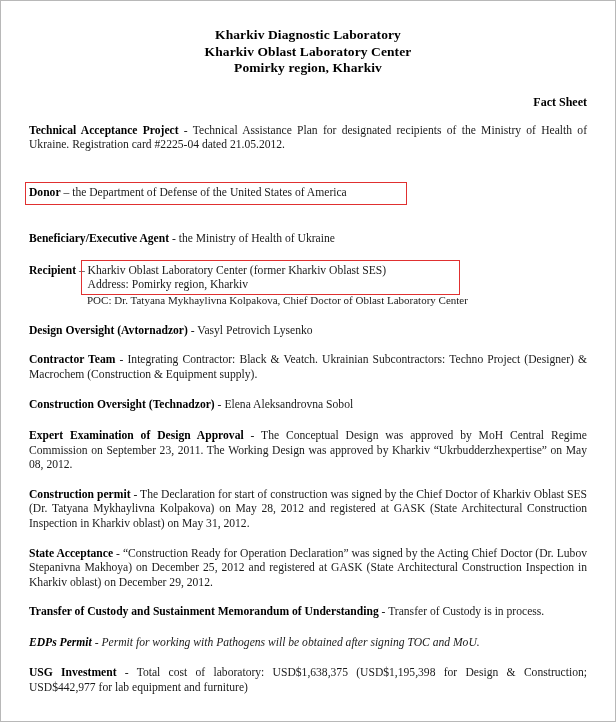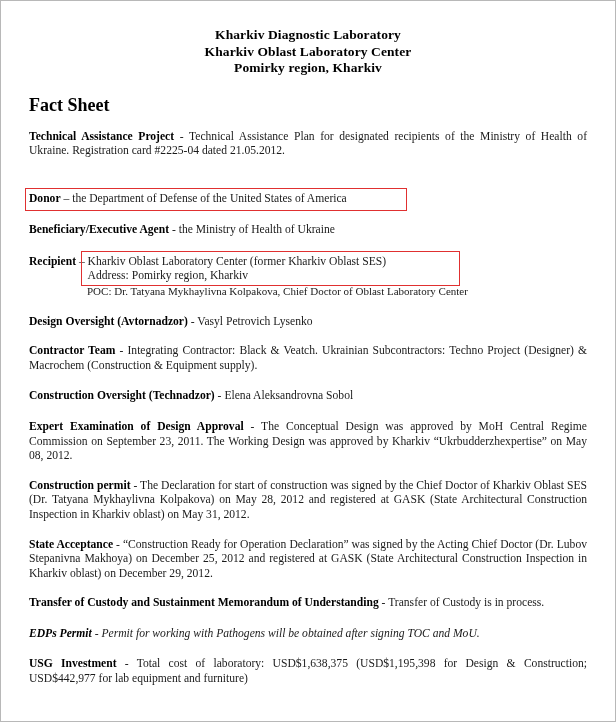--- a/index.html
+++ b/index.html
@@ -32,23 +32,23 @@
   }
   .title-block {
     text-align: center;
     font-weight: bold;
     font-size: 13.5px;
     line-height: 16.5px;
     letter-spacing: 0.1px;
   }
   .title-block .line { display: block; }
   .fact-sheet {
-    text-align: left;
+    text-align: right;
     font-weight: bold;
-    font-size: 18px;
+    font-size: 12px;
     margin-top: 18px;
     margin-bottom: 6px;
   }
   .para {
     font-size: 11.6px;
     line-height: 14.6px;
     text-align: justify;
     margin-top: 14px;
     color: #1a1a1a;
   }
@@ -87,29 +87,29 @@
 
     <div class="title-block">
       <span class="line">Kharkiv Diagnostic Laboratory</span>
       <span class="line">Kharkiv Oblast Laboratory Center</span>
       <span class="line">Pomirky region, Kharkiv</span>
     </div>
 
     <div class="fact-sheet">Fact Sheet</div>
 
     <p class="para">
-      <span class="lbl">Technical Assistance Project</span><span> - </span><span>Technical Assistance Plan for designated recipients of the Ministry of Health of Ukraine. Registration card #2225-04 dated 21.05.2012.</span>
+      <span class="lbl">Technical Acceptance Project</span><span> - </span><span>Technical Assistance Plan for designated recipients of the Ministry of Health of Ukraine. Registration card #2225-04 dated 21.05.2012.</span>
     </p>
 
     <p class="para boxed" style="margin-top:33px;">
       <span class="redbox" style="left: -4px; top: -4px; width: 380px; height: 21px; border-color: rgb(224, 48, 48);"></span>
       <span class="lbl">Donor</span><span> – </span><span>the Department of Defense of the United States of America</span>
     </p>
 
-    <p class="para" style="margin-top:17px;">
+    <p class="para" style="margin-top:32px;">
       <span class="lbl">Beneficiary/Executive Agent</span><span> - </span><span>the Ministry of Health of Ukraine</span>
     </p>
 
     <p class="para boxed" style="margin-top:17px;">
       <span class="redbox" style="left: 52px; top: -4px; width: 377px; height: 33px; border-color: rgb(224, 48, 48);"></span>
       <span class="lbl">Recipient</span><span> – </span><span class="inner-two-line"><span>Kharkiv Oblast Laboratory Center (former Kharkiv Oblast SES)</span><span class="l2">Address: Pomirky region, Kharkiv</span></span>
       <span class="sub-line">POC: Dr. Tatyana Mykhaylivna Kolpakova, Chief Doctor of Oblast Laboratory Center</span>
     </p>
 
     <p class="para" style="margin-top:16px;">

